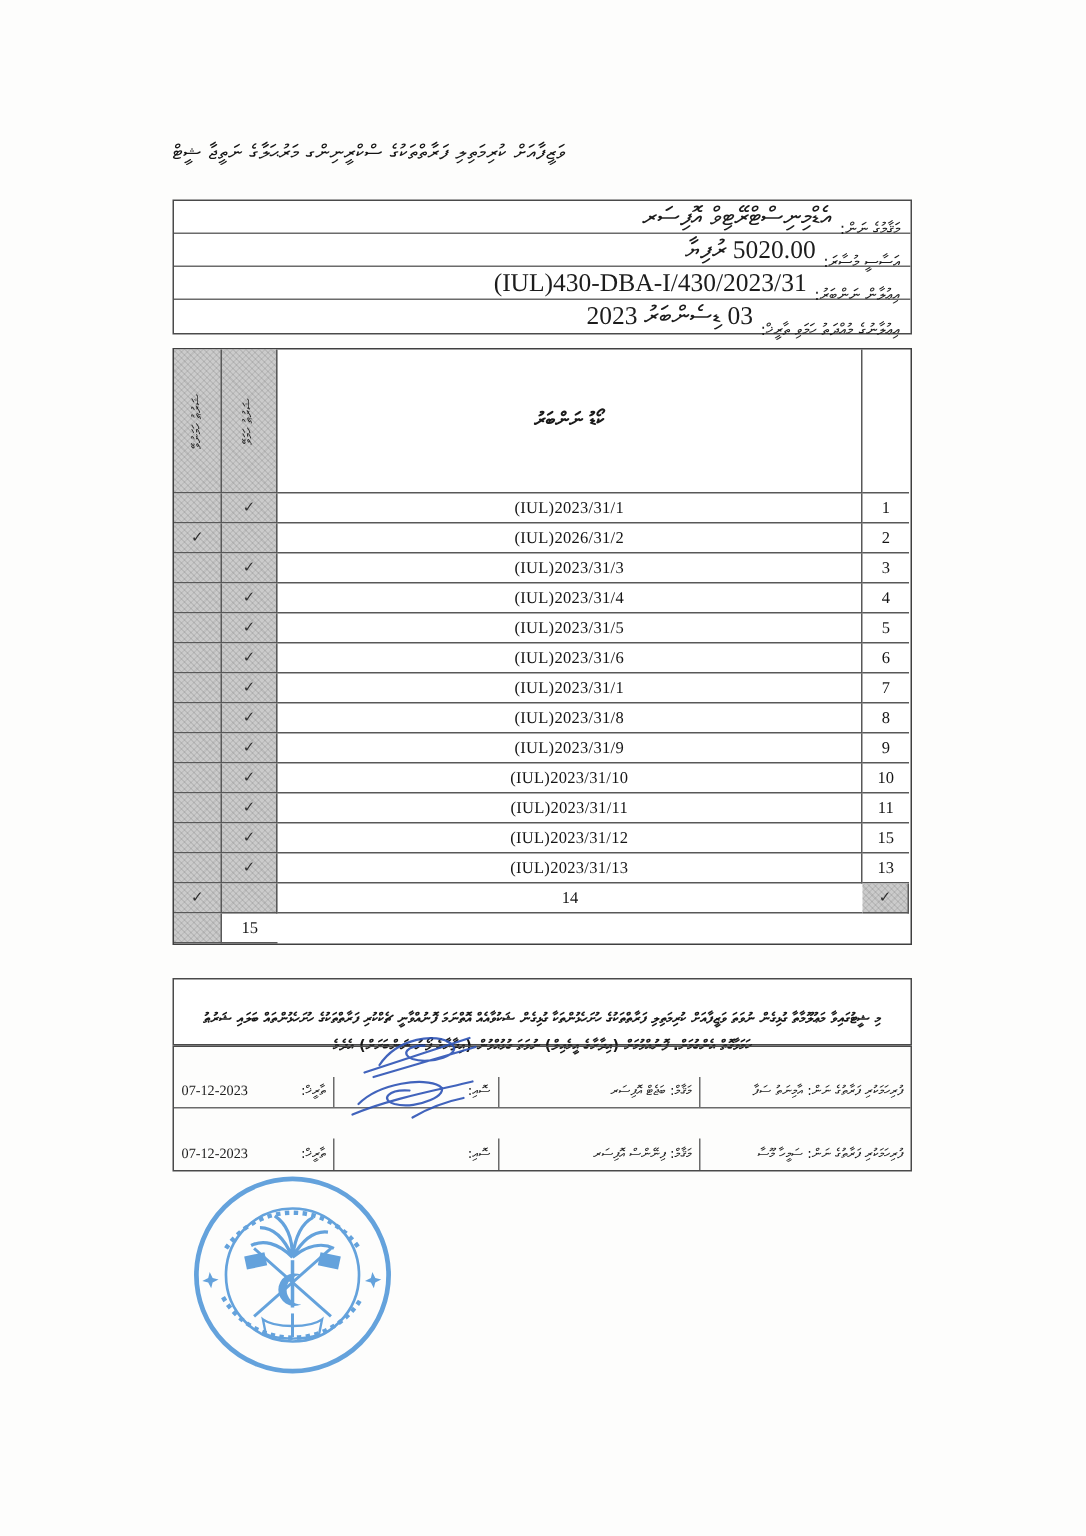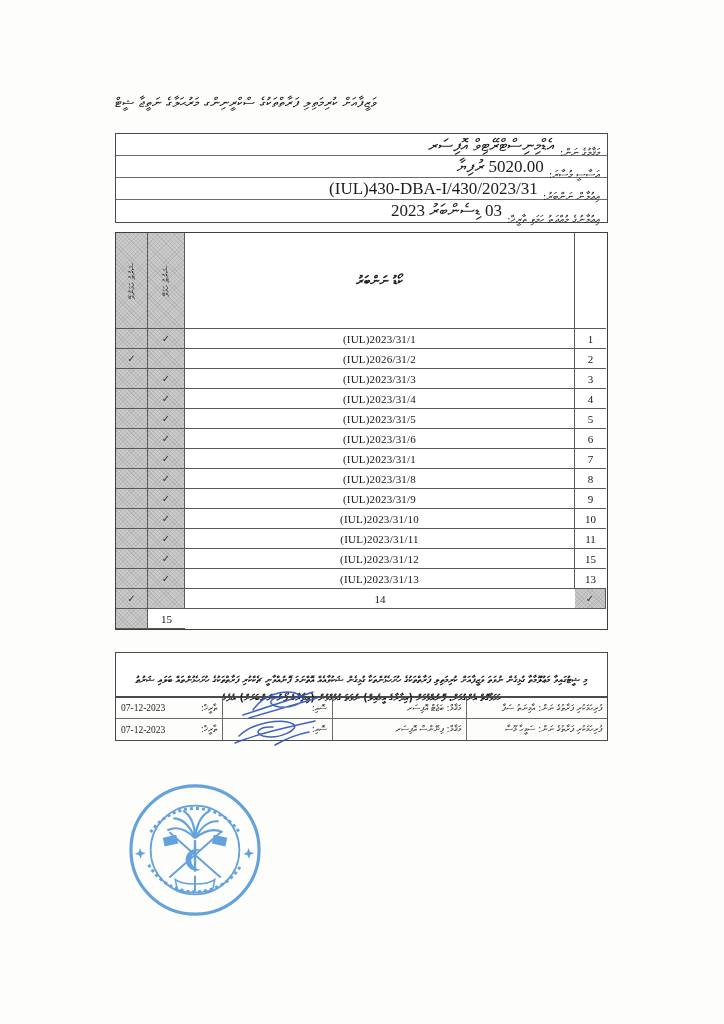--- a/index.html
+++ b/index.html
@@ -71,21 +71,21 @@
     padding:18px 10px;color:#171717;font-weight:700;
   }
 
   
   .sig-table{
     position:absolute;left:115px;top:697px;width:493px;
     border:1.2px solid #4a4a4a;box-sizing:border-box;background:transparent;
   }
   .sig-row{
     display:grid;grid-template-columns:107px 110px 134px 140px;
-    height:21px;border-bottom:1px solid #6b6b6b;box-sizing:border-box;
+    height:21px;border-bottom:1px solid #6b6b6b;box-sizing:border-box;margin-top:20px;
   }
   .sig-row:last-child{border-bottom:none;}
   .sig-cell{
     border-right:1px solid #6b6b6b;box-sizing:border-box;overflow:visible;
     display:flex;align-items:center;font-size:9px;position:relative;
   }
   .sig-cell:last-child{border-right:none;}
   .sig-date{justify-content:space-between;padding:0 5px;}
   .sig-date .d-val{font-size:9.5px;}
   .sig-sign{direction:rtl;justify-content:flex-start;padding:0 5px;}

